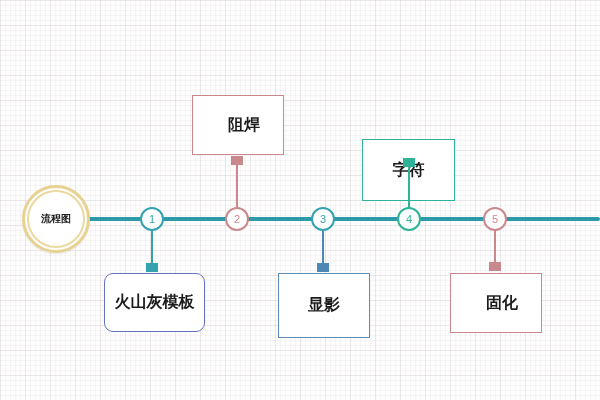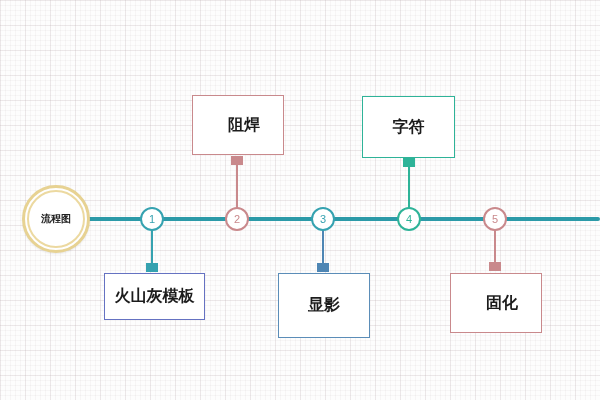--- a/index.html
+++ b/index.html
@@ -56,41 +56,41 @@
     box-sizing:border-box;
   }
   
   .c-teal   {border-color:#35a2b0;color:#35a2b0;background-color:#35a2b0;}
   .c-rose   {border-color:#c9898c;color:#c9898c;background-color:#c9898c;}
   .c-green  {border-color:#2eb398;color:#2eb398;background-color:#2eb398;}
   .c-steel  {border-color:#4e86b4;color:#4e86b4;background-color:#4e86b4;}
   .node.c-teal,.node.c-rose,.node.c-green{background-color:#fff;}
   .arrowhead{background:transparent !important;}
   .pbox.b-rose  {border:1.5px solid #c9898c;padding-left:12px;}
-  .pbox.b-green {border:1.5px solid #2eb398;}
+  .pbox.b-green {border:1.5px solid #2eb398;margin-top:43px;}
   .pbox.b-indigo{border:1.5px solid #6572c2;}
   .pbox.b-steel {border:1.5px solid #5b8db8;font-family:Liberation Mono, monospace;}
 </style>
 </head>
 <body>
 
 <div class="stage">
 
   <div class="timeline"></div>
 
   <div class="badge">
     <div class="badge-inner">流程图</div>
   </div>
 
   <div class="connector c-teal" style="left:151px;top:229px;height:40px;"></div>
   <div class="arrowhead arrow-down c-teal" style="left:146px;top:263px;"></div>
   <div class="node c-teal" style="left:140px;">
     <span>1</span>
   </div>
-  <div class="pbox b-indigo" style="left:104px;top:273px;width:101px;height:47px;">
+  <div class="pbox b-indigo" style="left:104px;top:273px;width:101px;height:59px;border-radius:9px;">
     <span>火山灰模板</span>
   </div>
 
   <div class="connector c-rose" style="left:236px;top:160px;height:49px;"></div>
   <div class="arrowhead arrow-up c-rose" style="left:231px;top:156px;"></div>
   <div class="node c-rose" style="left:225px;">
     <span>2</span>
   </div>
   <div class="pbox b-rose" style="left:192px;top:95px;width:92px;height:60px;">
     <span>阻焊</span>

